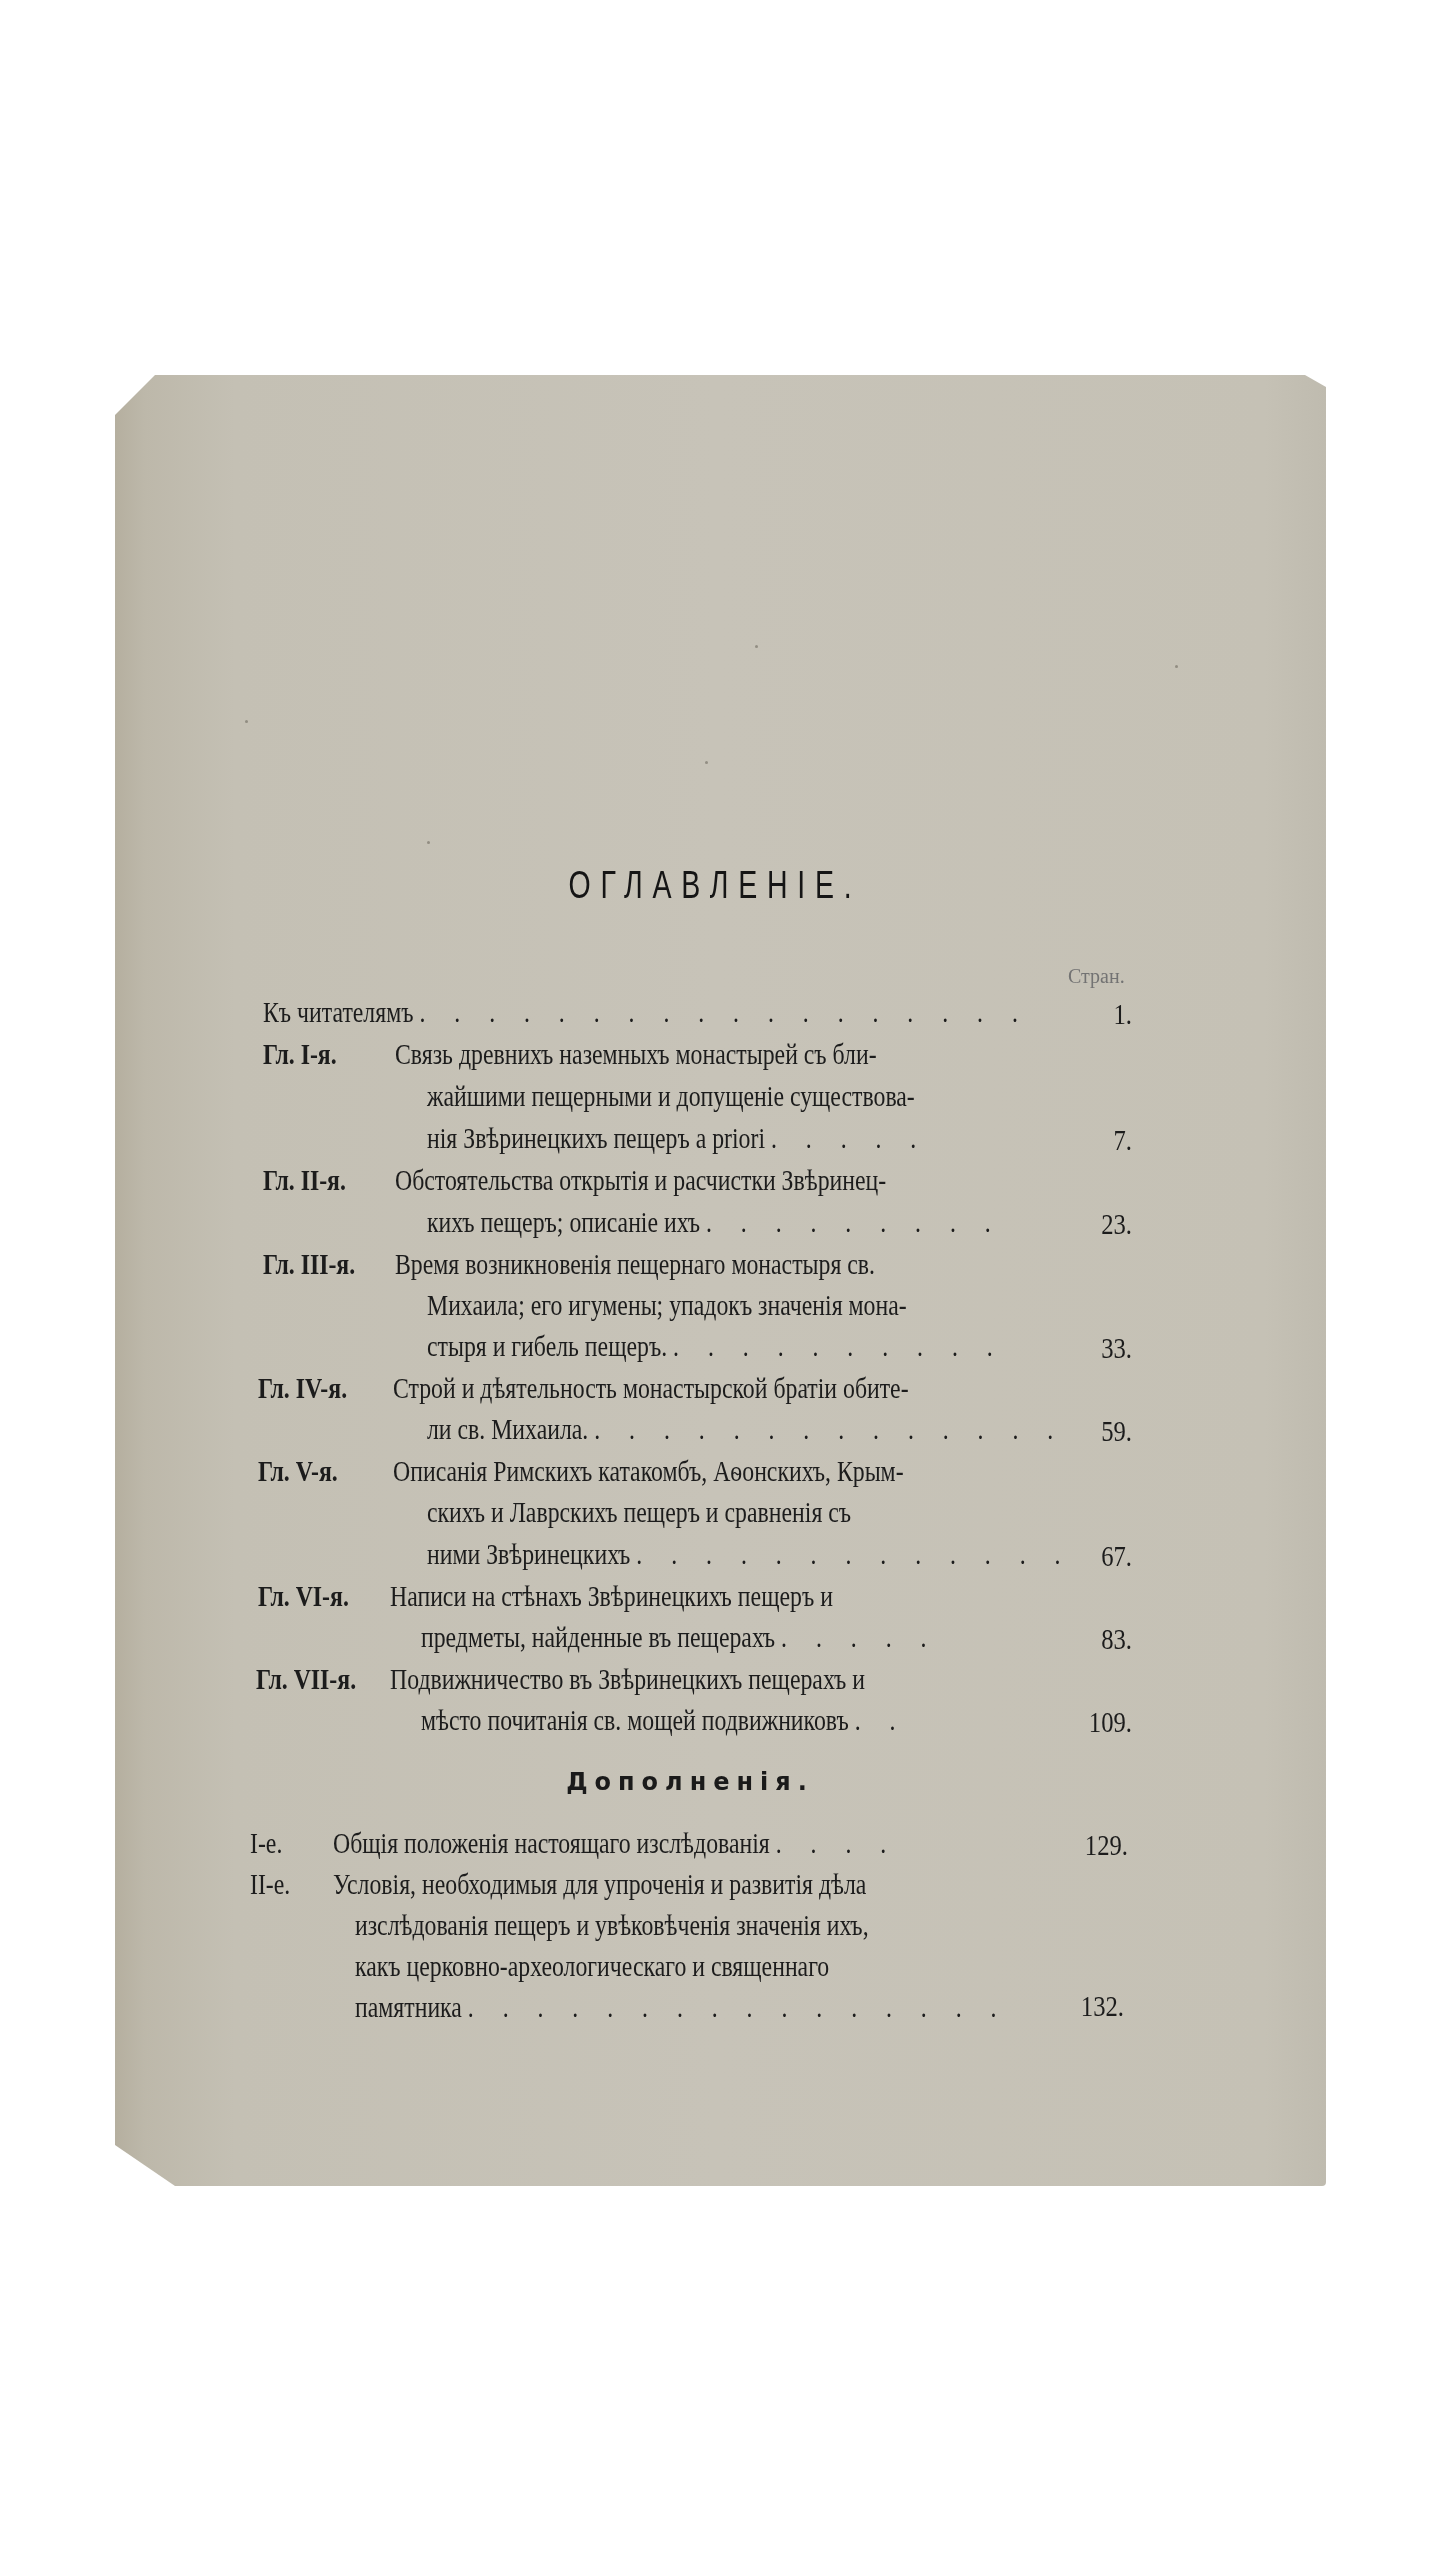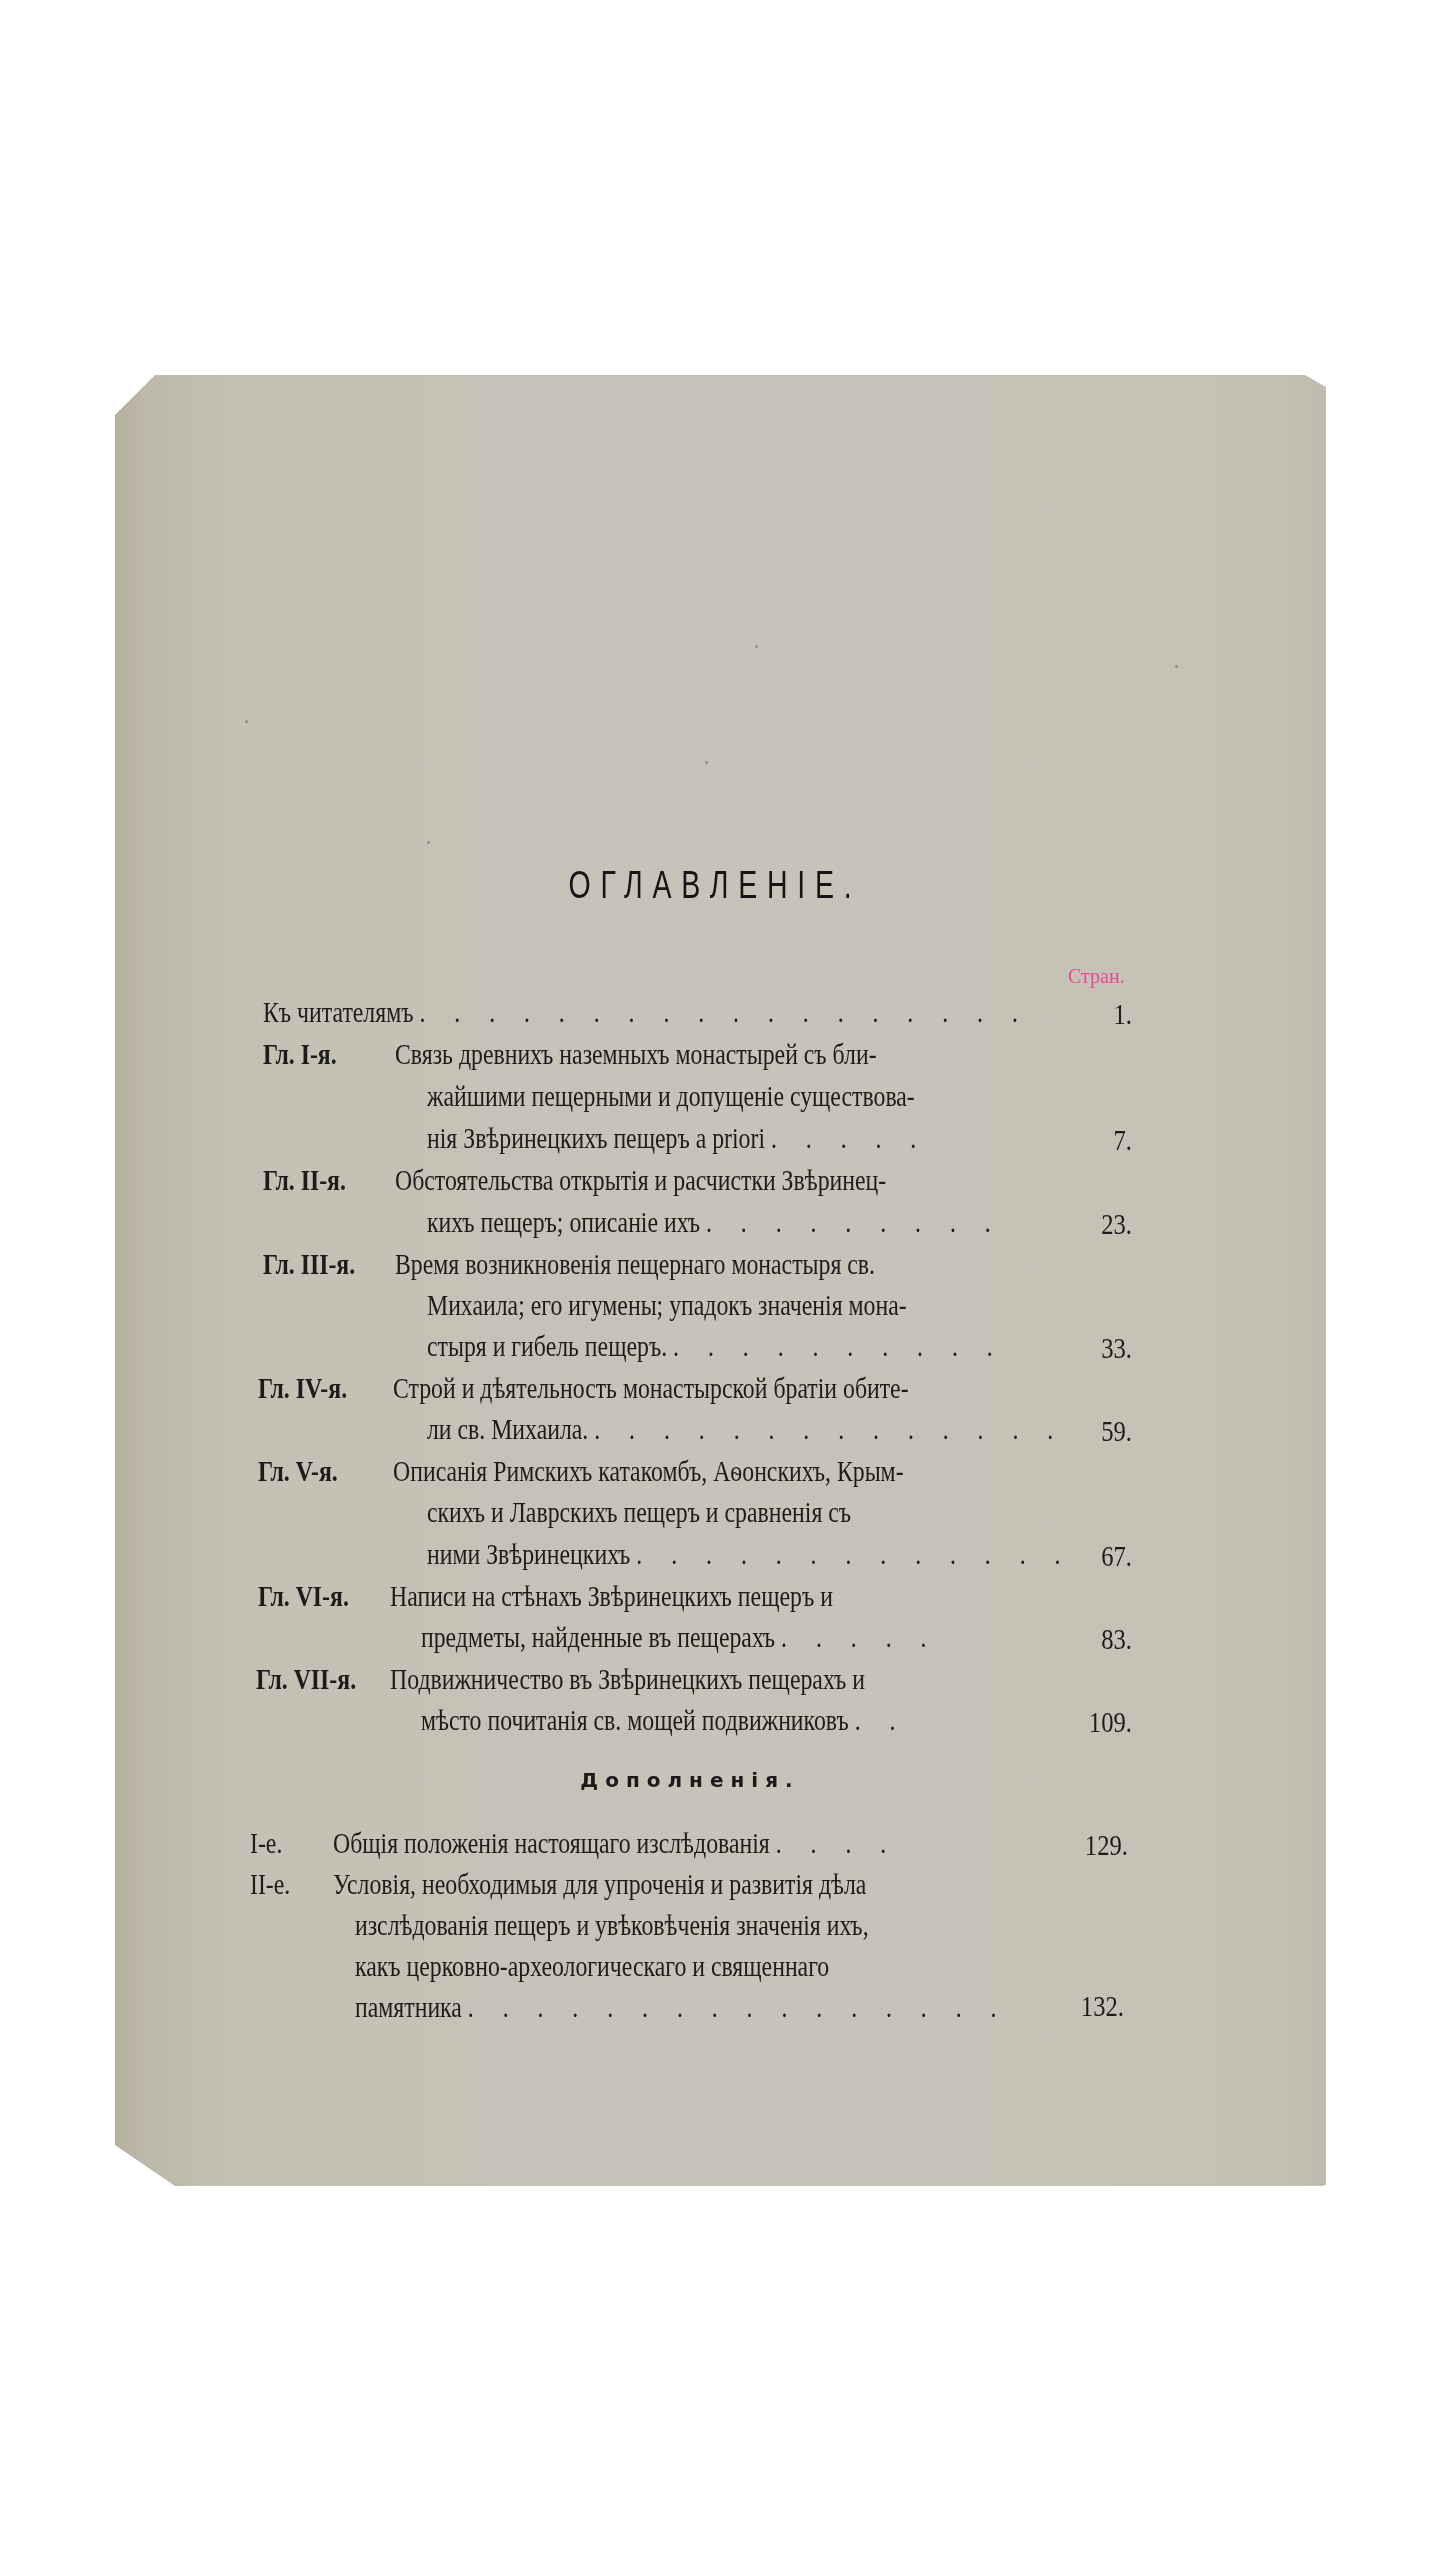--- a/index.html
+++ b/index.html
@@ -22,24 +22,24 @@
   .line {
     position: absolute; font-family: "Liberation Serif", serif; font-size: 29px; color: #1c1c1c;
     white-space: nowrap; line-height: 1; transform: scaleX(.82); transform-origin: 0 0;
   }
   .lbl { font-weight: bold; }
   .pnum {
     position: absolute; font-family: "Liberation Serif", serif; font-size: 29px; color: #1c1c1c;
     transform: scaleX(.85); transform-origin: 100% 0; text-align: right; width: 120px;
   }
   .dots { letter-spacing: 14px; }
-  .stran { position: absolute; font-family: "Liberation Serif", serif; font-size: 20px; color: #ec4899; }
+  .stran { position: absolute; font-family: "Liberation Serif", serif; font-size: 20px; color: #737373; }
   .sec {
     position: absolute; left: 0; width: 1380px; text-align: center; font-family: "DejaVu Sans", sans-serif;
-    font-weight: bold; font-size: 20px; letter-spacing: 7px; color: #1a1a1a;
+    font-weight: bold; font-size: 24px; letter-spacing: 7px; color: #1a1a1a;
   }
 </style>
 </head>
 <body>
 
 <div class="page">
   <span class="speck" style="left:640px;top:270px"></span>
   <span class="speck" style="left:590px;top:386px"></span>
   <span class="speck" style="left:1060px;top:290px"></span>
   <span class="speck" style="left:312px;top:466px"></span>

